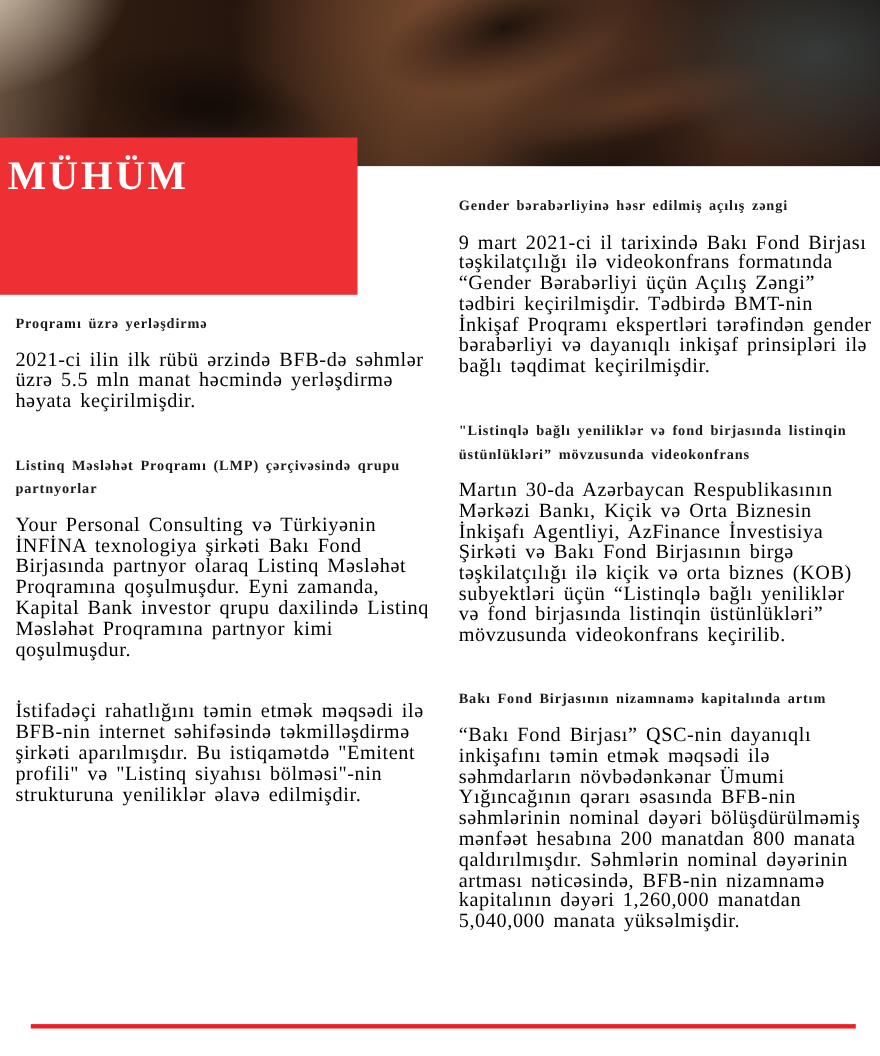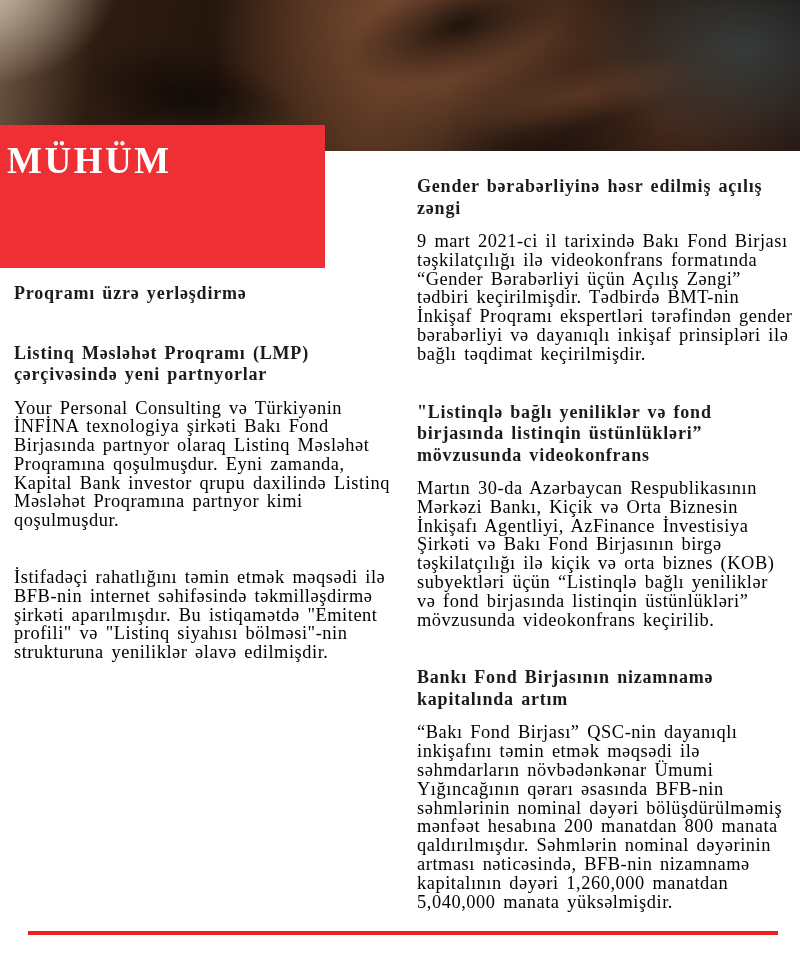--- a/index.html
+++ b/index.html
@@ -47,21 +47,21 @@
     letter-spacing:2.5px;
     white-space:nowrap;
   }
   
   .col{position:absolute;box-sizing:border-box;}
   .col-left{left:14px;top:283px;width:380px;}
   .col-right{left:417px;top:176px;width:376px;}
   .entry{margin:0 0 38px 0;}
   .entry-heading{
     margin:0;
-    font-size:18px;
+    font-size:13px;
     font-weight:bold;
     color:#1b1b1b;
     line-height:21.5px;
     letter-spacing:0.8px;
     word-spacing:2px;
   }
   .entry-body{
     margin:13px 0 0 0;
     font-size:18.4px;
     color:#000000;
@@ -85,40 +85,41 @@
     <div class="fold fold-c"></div>
   </div>
 
   <div class="banner" style="background: rgb(238, 47, 51);">
     <h1><span>MÜHÜM</span><br></h1>
   </div>
 
   <div class="col col-left">
     <section class="entry">
       <h2 class="entry-heading">Proqramı üzrə yerləşdirmə</h2>
+      <p class="entry-body">2021-ci ilin ilk rübü ərzində BFB-də səhmlər üzrə 5.5 mln manat həcmində yerləşdirmə həyata keçirilmişdir.</p>
     </section>
     <section class="entry">
-      <h2 class="entry-heading">Listinq Məsləhət Proqramı (LMP) çərçivəsində yeni partnyorlar</h2>
+      <h2 class="entry-heading">Listinq Məsləhət Proqramı (LMP) çərçivəsində qrupu partnyorlar</h2>
       <p class="entry-body">Your Personal Consulting və Türkiyənin İNFİNA texnologiya şirkəti Bakı Fond Birjasında partnyor olaraq Listinq Məsləhət Proqramına qoşulmuşdur. Eyni zamanda, Kapital Bank investor qrupu daxilində Listinq Məsləhət Proqramına partnyor kimi qoşulmuşdur.</p>
     </section>
     <section class="entry">
       <p class="entry-body">İstifadəçi rahatlığını təmin etmək məqsədi ilə BFB-nin internet səhifəsində təkmilləşdirmə şirkəti aparılmışdır. Bu istiqamətdə "Emitent profili" və "Listinq siyahısı bölməsi"-nin strukturuna yeniliklər əlavə edilmişdir.</p>
     </section>
   </div>
 
   <div class="col col-right">
     <section class="entry">
       <h2 class="entry-heading">Gender bərabərliyinə həsr edilmiş açılış zəngi</h2>
       <p class="entry-body">9 mart 2021-ci il tarixində Bakı Fond Birjası təşkilatçılığı ilə videokonfrans formatında “Gender Bərabərliyi üçün Açılış Zəngi” tədbiri keçirilmişdir. Tədbirdə BMT-nin İnkişaf Proqramı ekspertləri tərəfindən gender bərabərliyi və dayanıqlı inkişaf prinsipləri ilə bağlı təqdimat keçirilmişdir.</p>
     </section>
     <section class="entry">
       <h2 class="entry-heading">"Listinqlə bağlı yeniliklər və fond birjasında listinqin üstünlükləri” mövzusunda videokonfrans</h2>
       <p class="entry-body">Martın 30-da Azərbaycan Respublikasının Mərkəzi Bankı, Kiçik və Orta Biznesin İnkişafı Agentliyi, AzFinance İnvestisiya Şirkəti və Bakı Fond Birjasının birgə təşkilatçılığı ilə kiçik və orta biznes (KOB) subyektləri üçün “Listinqlə bağlı yeniliklər və fond birjasında listinqin üstünlükləri” mövzusunda videokonfrans keçirilib.</p>
     </section>
     <section class="entry">
-      <h2 class="entry-heading">Bankı Fond Birjasının nizamnamə kapitalında artım</h2>
+      <h2 class="entry-heading">Bakı Fond Birjasının nizamnamə kapitalında artım</h2>
       <p class="entry-body">“Bakı Fond Birjası” QSC-nin dayanıqlı inkişafını təmin etmək məqsədi ilə səhmdarların növbədənkənar Ümumi Yığıncağının qərarı əsasında BFB-nin səhmlərinin nominal dəyəri bölüşdürülməmiş mənfəət hesabına 200 manatdan 800 manata qaldırılmışdır. Səhmlərin nominal dəyərinin artması nəticəsində, BFB-nin nizamnamə kapitalının dəyəri 1,260,000 manatdan 5,040,000 manata yüksəlmişdir.</p>
     </section>
   </div>
 
   <div class="divider" style="background: rgb(239, 29, 36);"></div>
 
 </div>
 
 </body></html>

